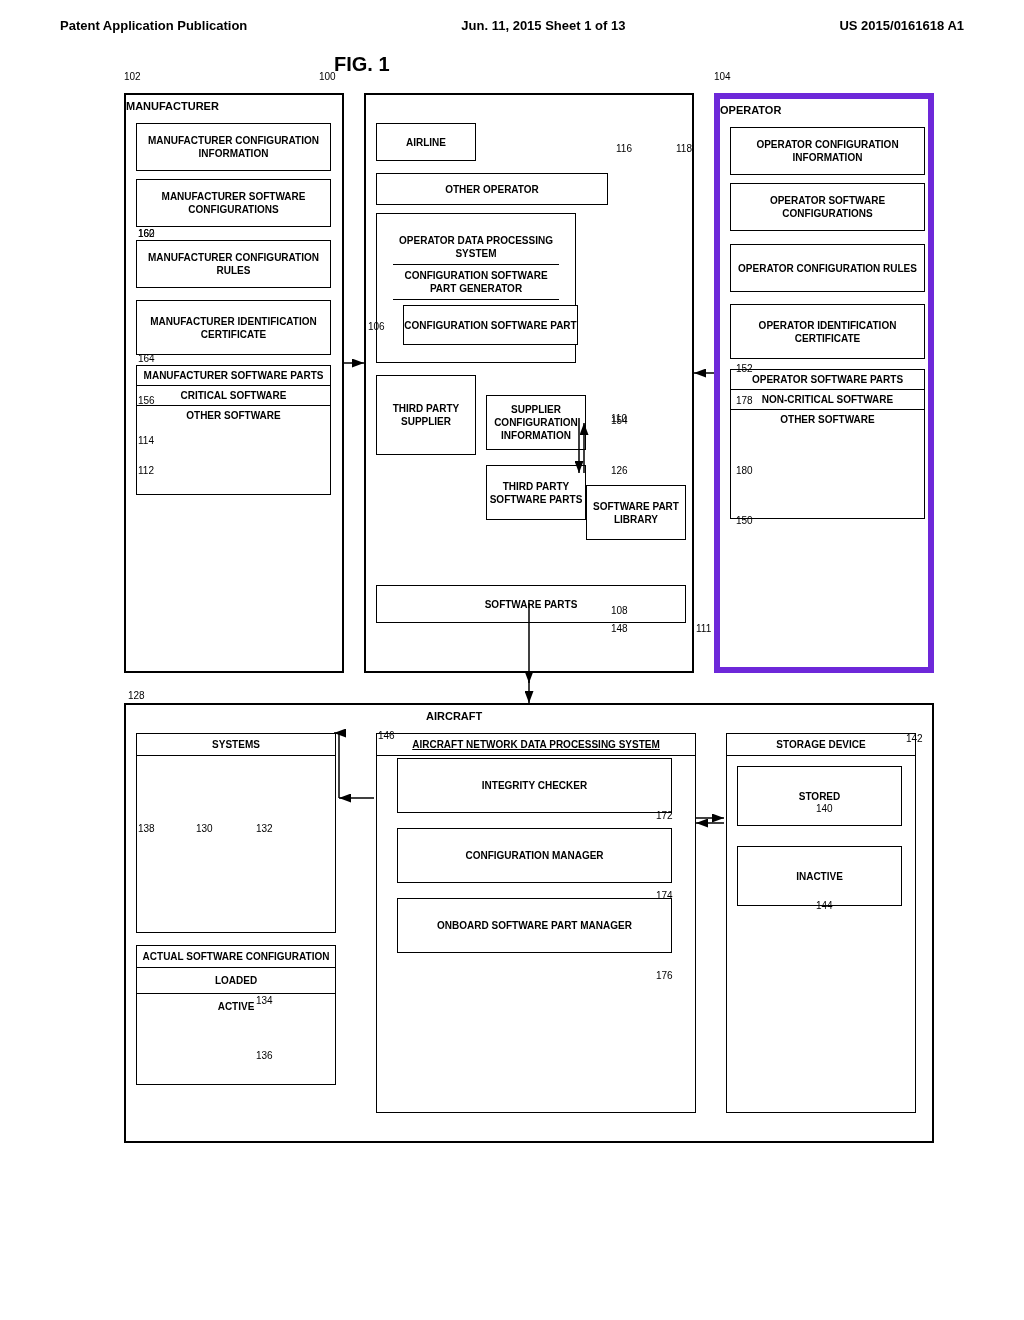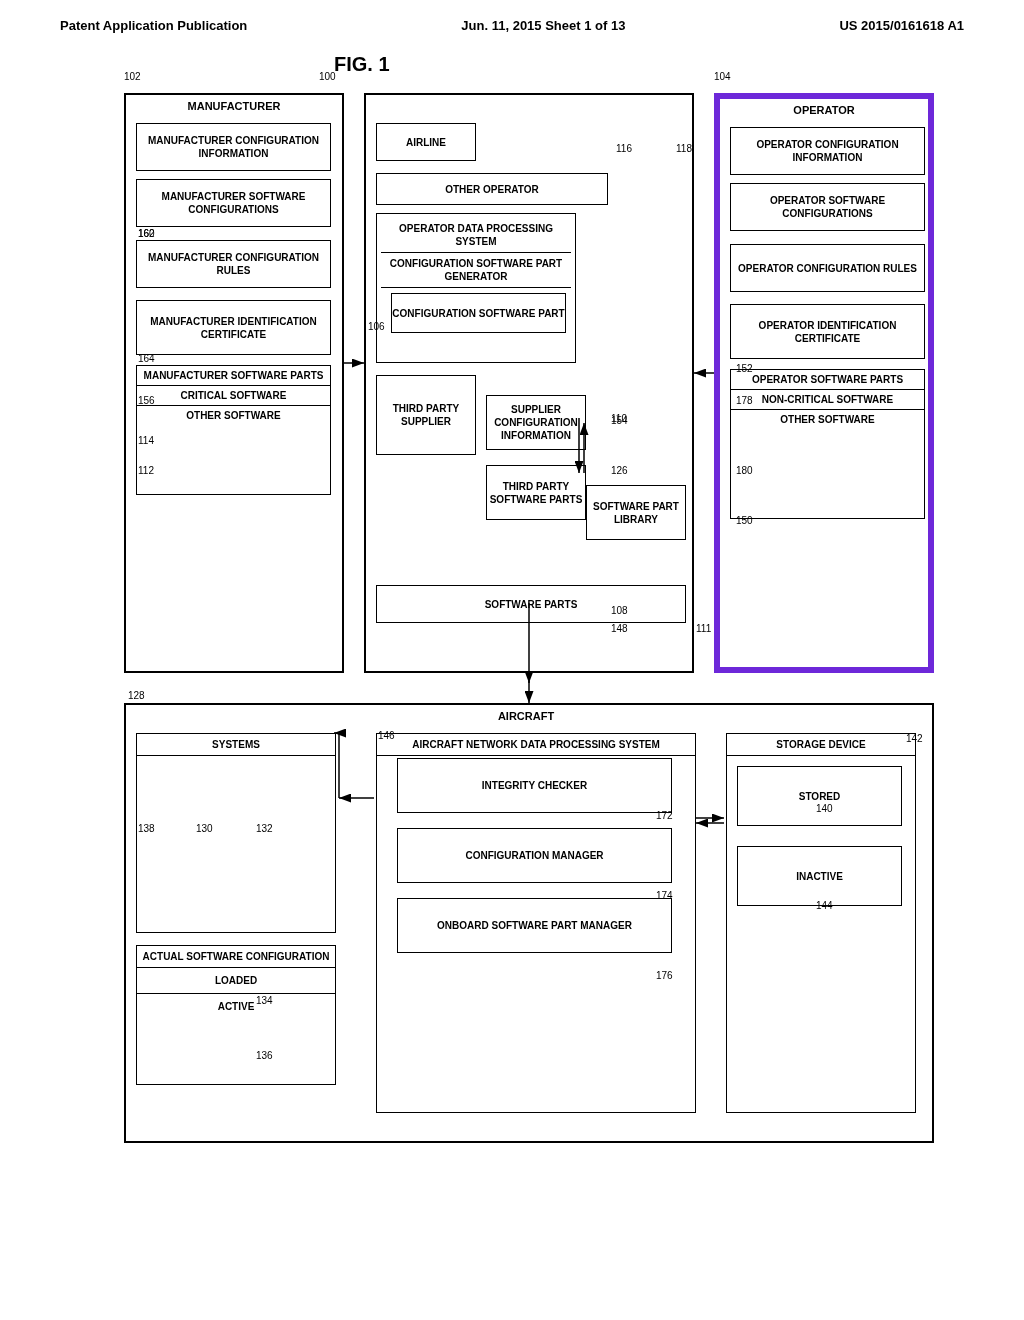--- a/index.html
+++ b/index.html
@@ -90,21 +90,21 @@
       left: 0px;
       top: 660px;
       width: 810px;
       height: 440px;
     }
 
     .container-title {
       position: absolute;
       font-size: 11px;
       font-weight: bold;
-      text-align: center;
+      text-align: left;
       width: 100%;
     }
 
     svg.arrows {
       position: absolute;
       top: 0;
       left: 0;
       width: 100%;
       height: 100%;
       pointer-events: none;
@@ -191,21 +191,21 @@
     <div class="box" style="left:10px;top:28px;width:100px;height:38px;">
       <span>AIRLINE</span>
     </div>
     <span class="label-num" style="left:250px;top:48px;">116</span>
     <span class="label-num" style="left:310px;top:48px;">118</span>
 
     <div class="box" style="left:10px;top:78px;width:232px;height:32px;">
       <span>OTHER OPERATOR</span>
     </div>
 
-    <div class="box" style="left:10px;top:118px;width:200px;height:150px;flex-direction:column;align-items:stretch;justify-content:flex-start;padding:4px;">
+    <div class="box" style="left:10px;top:118px;width:200px;height:150px;flex-direction:column;align-items:stretch;justify-content:flex-start;padding:16px;">
       <div style="font-size:10px;font-weight:bold;text-align:center;padding:4px 2px;border-bottom:1.5px solid #000;">OPERATOR DATA PROCESSING SYSTEM</div>
 
       <div style="font-size:10px;font-weight:bold;text-align:center;padding:4px 2px;border-bottom:1.5px solid #000;">CONFIGURATION SOFTWARE PART GENERATOR</div>
 
       <div class="box" style="position:relative;left:10px;width:175px;height:40px;margin-top:5px;">
         <span>CONFIGURATION SOFTWARE PART</span>
       </div>
     </div>
     <span class="label-num" style="left:370px;top:268px;">152</span>
 
@@ -255,21 +255,21 @@
 
     <div class="box" style="left:10px;top:240px;width:200px;height:140px;flex-direction:column;align-items:stretch;justify-content:flex-start;padding:0;">
       <div style="font-size:10px;font-weight:bold;text-align:center;padding:4px;border-bottom:1.5px solid #000;">ACTUAL SOFTWARE CONFIGURATION</div>
       <div style="font-size:10px;font-weight:bold;text-align:center;padding:6px;border-bottom:1.5px solid #000;">LOADED</div>
       <div style="font-size:10px;font-weight:bold;text-align:center;padding:6px;">ACTIVE</div>
     </div>
     <span class="label-num" style="left:130px;top:290px;">134</span>
     <span class="label-num" style="left:130px;top:345px;">136</span>
 
     <div class="box" style="left:250px;top:28px;width:320px;height:380px;flex-direction:column;align-items:stretch;justify-content:flex-start;padding:0;">
-      <div style="font-size:10px;font-weight:bold;text-align:center;padding:4px 2px;border-bottom:1.5px solid #000;">AIRCRAFT NETWORK DATA PROCESSING SYSTEM</div>
+      <div style="font-size:10px;font-weight:bold;text-align:center;padding:4px 2px;border-bottom:1.5px solid #000;text-decoration:underline;">AIRCRAFT NETWORK DATA PROCESSING SYSTEM</div>
 
       <div class="box" style="position:relative;left:20px;width:275px;height:55px;margin-top:2px;">
         <span>INTEGRITY CHECKER</span>
       </div>
 
       <div class="box" style="position:relative;left:20px;width:275px;height:55px;margin-top:15px;">
         <span>CONFIGURATION MANAGER</span>
       </div>
 
       <div class="box" style="position:relative;left:20px;width:275px;height:55px;margin-top:15px;">

